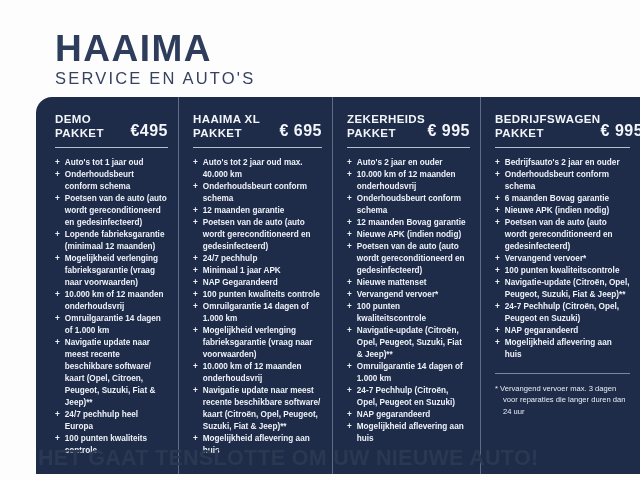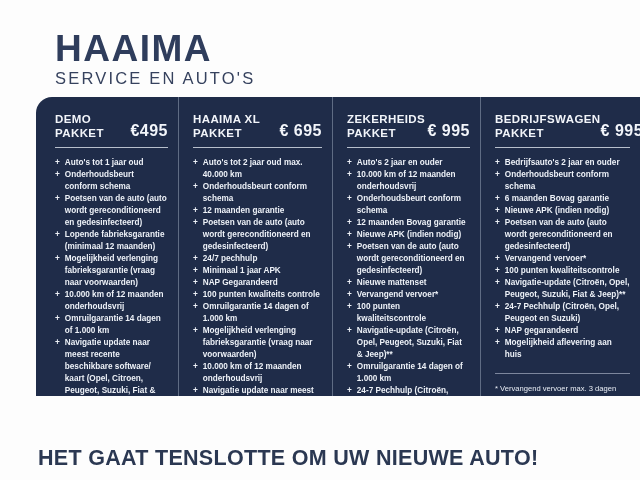--- a/index.html
+++ b/index.html
@@ -13,21 +13,21 @@
   
   .header{position:absolute;left:0;top:0;width:640px;height:106px;background:#fdfdfd;}
   .logo{position:absolute;left:55px;top:30px;color:#2f3d5c;}
   .logo-title{font-size:37px;font-weight:800;letter-spacing:1.5px;line-height:38px;}
   .logo-sub{font-size:16.5px;font-weight:400;letter-spacing:2.2px;margin-top:1px;color:#36425e;}
   .page-title{position:absolute;left:287px;top:27px;color:#273450;
     font-size:25px;font-weight:800;line-height:29px;letter-spacing:0.5px;}
 
   
   .panel{
-    position:absolute;left:36px;top:97px;width:604px;height:299px;
+    position:absolute;left:36px;top:97px;width:604px;height:377px;
     background:#1f2c49;border-radius:16px 0 0 0;color:#f2f5fa;
     box-sizing:border-box;
   }
   .pkg-grid{
     display:grid;grid-template-columns:142px 154px 148px 160px;
     height:100%;box-sizing:border-box;
   }
   .pkg-col{box-sizing:border-box;padding:16px 10px 10px 14px;overflow:hidden;}
   .pkg-col:first-child{padding-left:19px;}
   .pkg-col + .pkg-col{border-left:1px solid rgba(160,172,192,0.5);}

